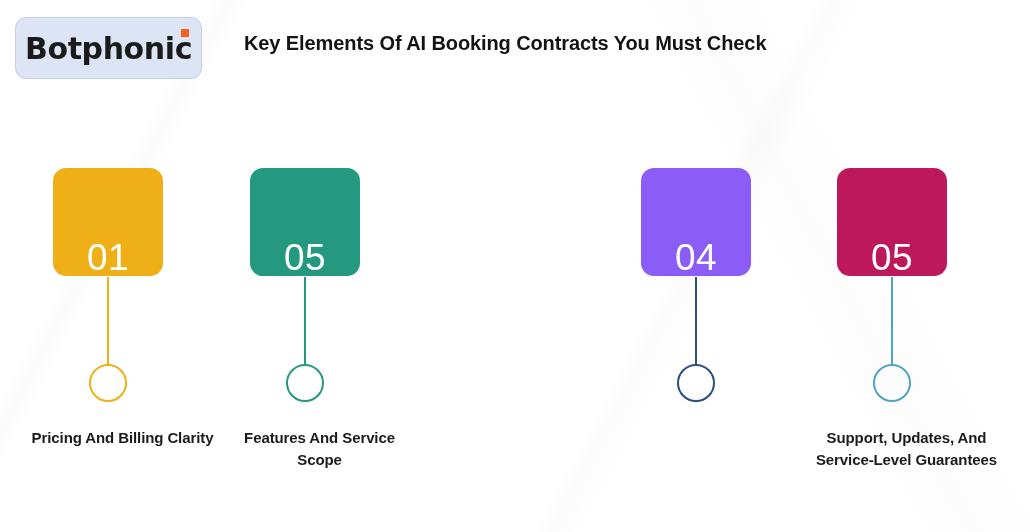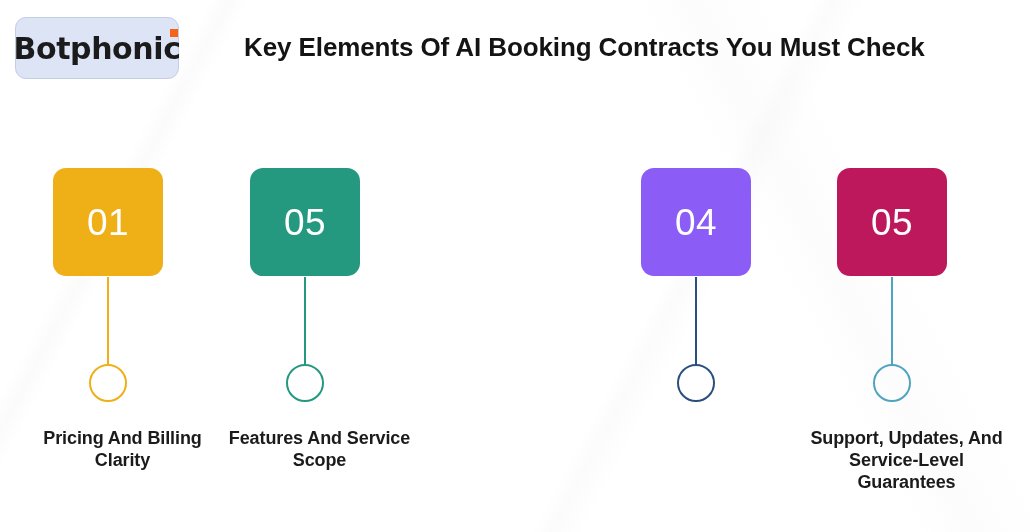--- a/index.html
+++ b/index.html
@@ -37,21 +37,21 @@
     width:1030px;
     height:96px;
     display:flex;
     align-items:center;
   }
 
   .logo-badge {
     position:absolute;
     left:15px;
     top:17px;
-    width:164px;
+    width:187px;
     height:62px;
     background:#dce4f6;
     border:1px solid #c3cde4;
     border-radius:11px;
     display:flex;
     align-items:center;
     justify-content:center;
   }
 
   .logo-text {
@@ -71,21 +71,21 @@
     top:-3px;
     width:8px;
     height:8px;
     background:#f4631a;
   }
 
   .headline {
     position:absolute;
     left:244px;
     top:32px;
-    font-size:26px;
+    font-size:20px;
     font-weight:bold;
     color:#141414;
     letter-spacing:-0.1px;
     white-space:nowrap;
   }
 
   
   .columns {
     position:absolute;
     top:168px;
@@ -101,21 +101,21 @@
     display:flex;
     flex-direction:column;
     align-items:center;
   }
 
   .num-box {
     width:110px;
     height:108px;
     border-radius:13px;
     display:flex;
-    align-items:center;
+    align-items:flex-end;
     justify-content:center;
     flex:none;
   }
 
   .num-text {
     color:#ffffff;
     font-size:37px;
     font-weight:500;
     letter-spacing:0.5px;
     line-height:1;
@@ -135,21 +135,21 @@
     border:2.5px solid #000;
     background:transparent;
     flex:none;
     margin-top:0px;
   }
 
   .caption {
     margin-top:25px;
     width:196px;
     text-align:center;
-    font-size:18px;
+    font-size:15px;
     font-weight:bold;
     color:#1b1b1b;
     line-height:22px;
     letter-spacing:-0.1px;
     margin-left:29px;
   }
 </style>
 </head>
 <body>
 

